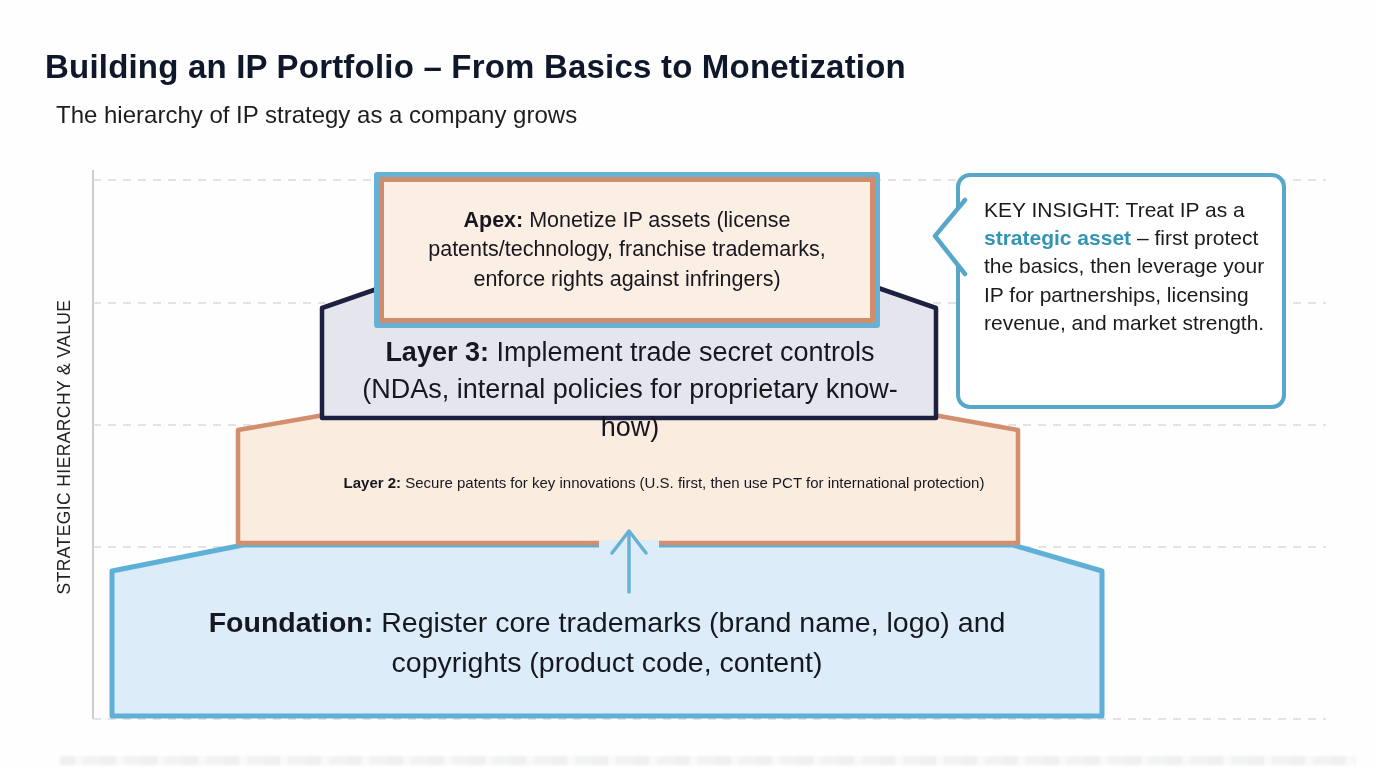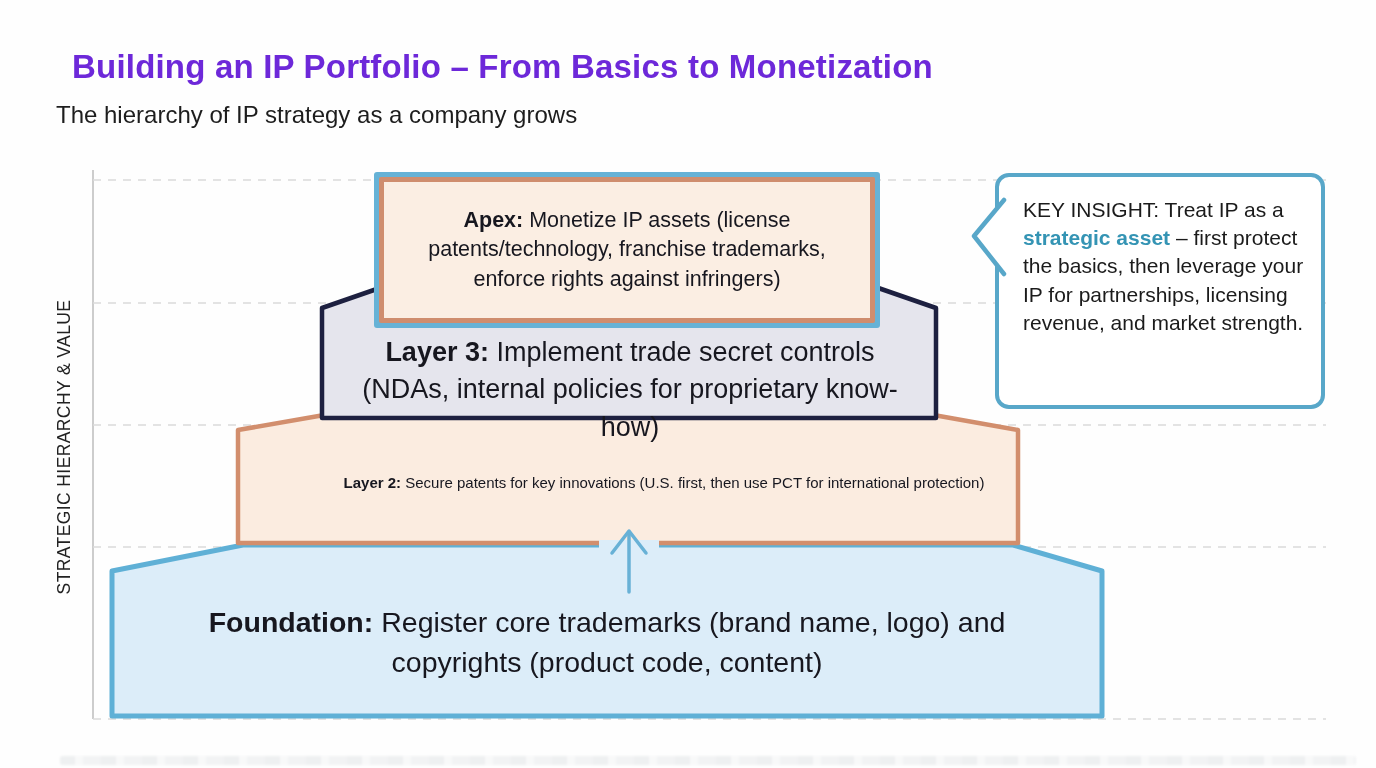--- a/index.html
+++ b/index.html
@@ -5,22 +5,22 @@
   html,body{margin:0;padding:0;}
   body{
     width:1376px;height:768px;position:relative;overflow:hidden;
     background:#fefefe;
     font-family:"Liberation Sans","DejaVu Sans",sans-serif;
     color:#161616;
   }
   .abs{position:absolute;}
   
   .title{
-    left:72px;top:48px;width:1100px;
-    font-size:33px;font-weight:700;letter-spacing:.2px;color:#6d28d9;
+    left:45px;top:48px;width:1100px;
+    font-size:33px;font-weight:700;letter-spacing:.2px;color:#0f172a;
   }
   .subtitle{
     left:56px;top:101px;width:900px;
     font-size:24px;font-weight:400;color:#1d1d1d;
   }
   
   .ylabel{
     top:447px;left:64px;transform:translate(-50%,-50%) rotate(-90deg);
     transform-origin:center;white-space:nowrap;
     font-size:17.5px;letter-spacing:.4px;color:#222;font-weight:500;
@@ -41,21 +41,21 @@
   .layer-text{
     text-align:center;color:#17171f;
     font-size:21.5px;line-height:1.36;
   }
   .layer-text b{font-weight:700;}
   .l3-text{left:340px;top:334px;width:580px;font-size:27px;line-height:1.38;}
   .l2-text{left:268px;top:472px;width:720px;font-size:15px;line-height:1.4;margin-left:36px;}
   .fnd-text{left:152px;top:602px;width:910px;font-size:28.5px;line-height:1.42;}
   
   .callout{
-    left:995px;top:173px;width:330px;height:236px;box-sizing:border-box;
+    left:956px;top:173px;width:330px;height:236px;box-sizing:border-box;
     background:#ffffff;border:4.5px solid #58a7c9;border-radius:14px;
     padding:19px 16px 16px 24px;
   }
   .callout-text{font-size:21px;line-height:1.345;color:#1b1b1b;}
   .callout-text .hl{font-weight:700;color:#3494b4;}
   .callout-pointer{left:-30px;top:21px;width:36px;height:78px;overflow:visible;}
   
   .bottom-artifact{
     left:60px;top:756px;width:1296px;height:9px;border-radius:2px;
     background:repeating-linear-gradient(90deg,#e2e5e7 0 15px,#f4f5f6 15px 23px,#e9ebed 23px 41px);

